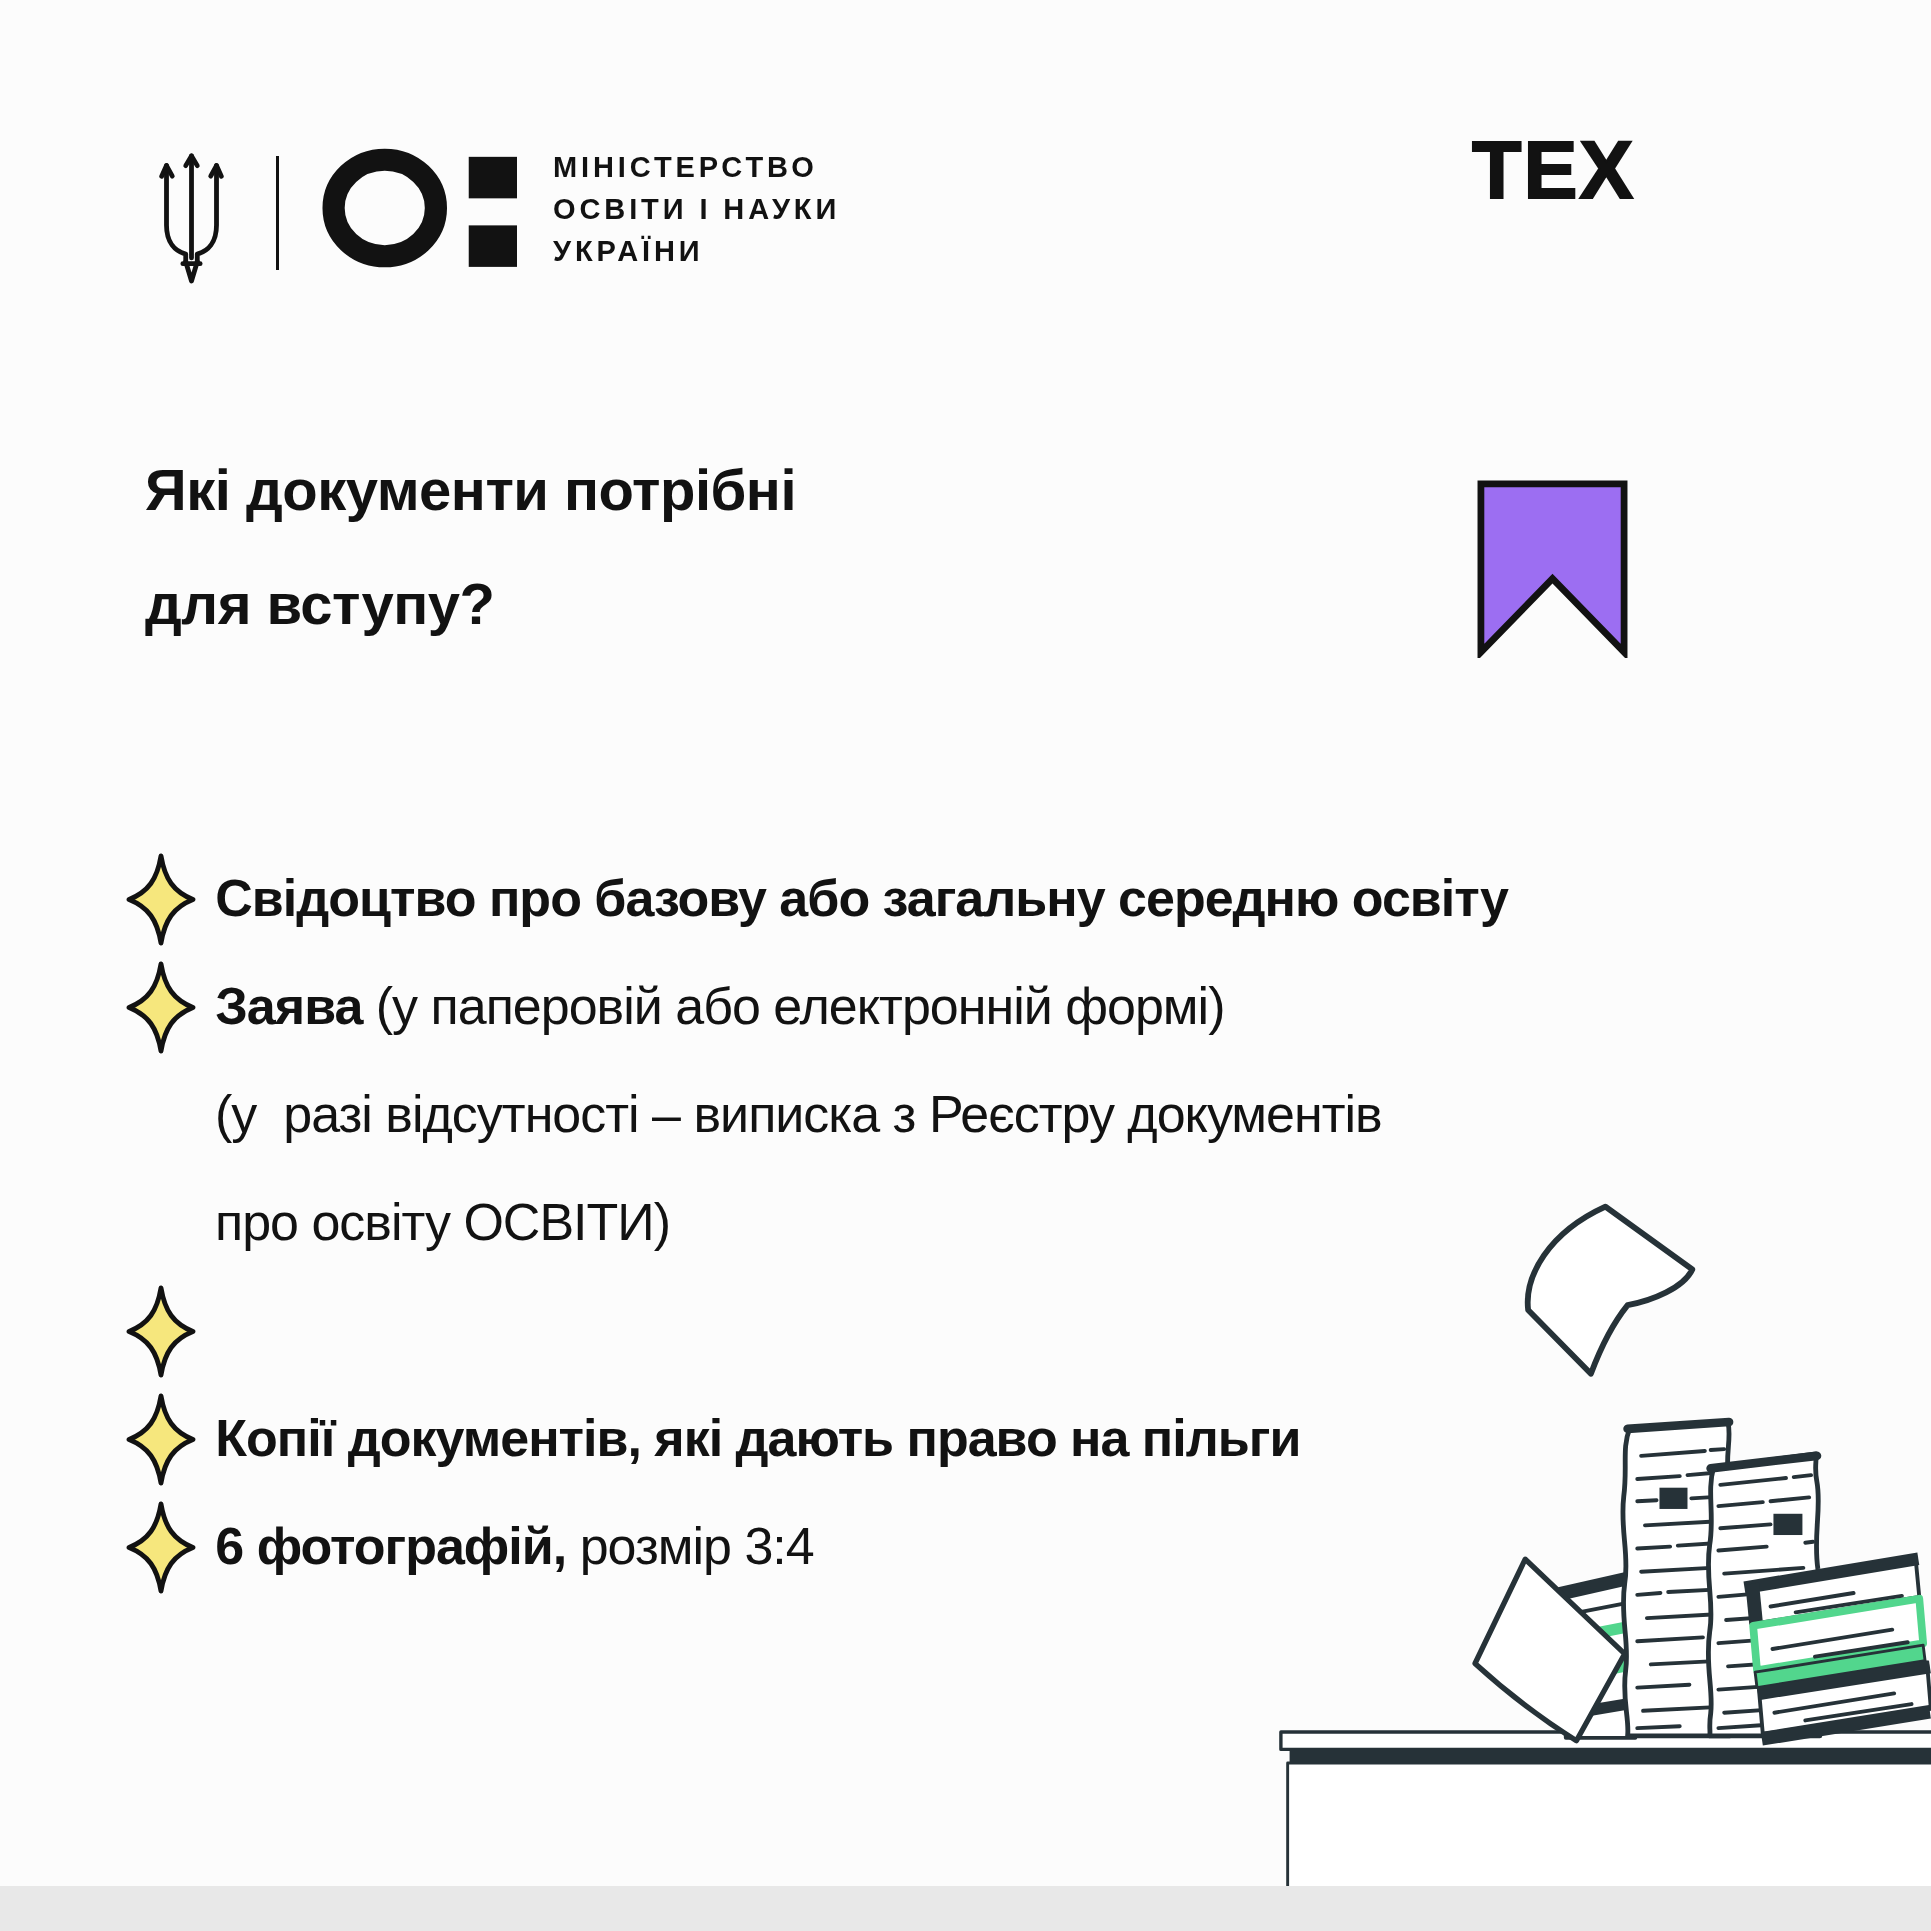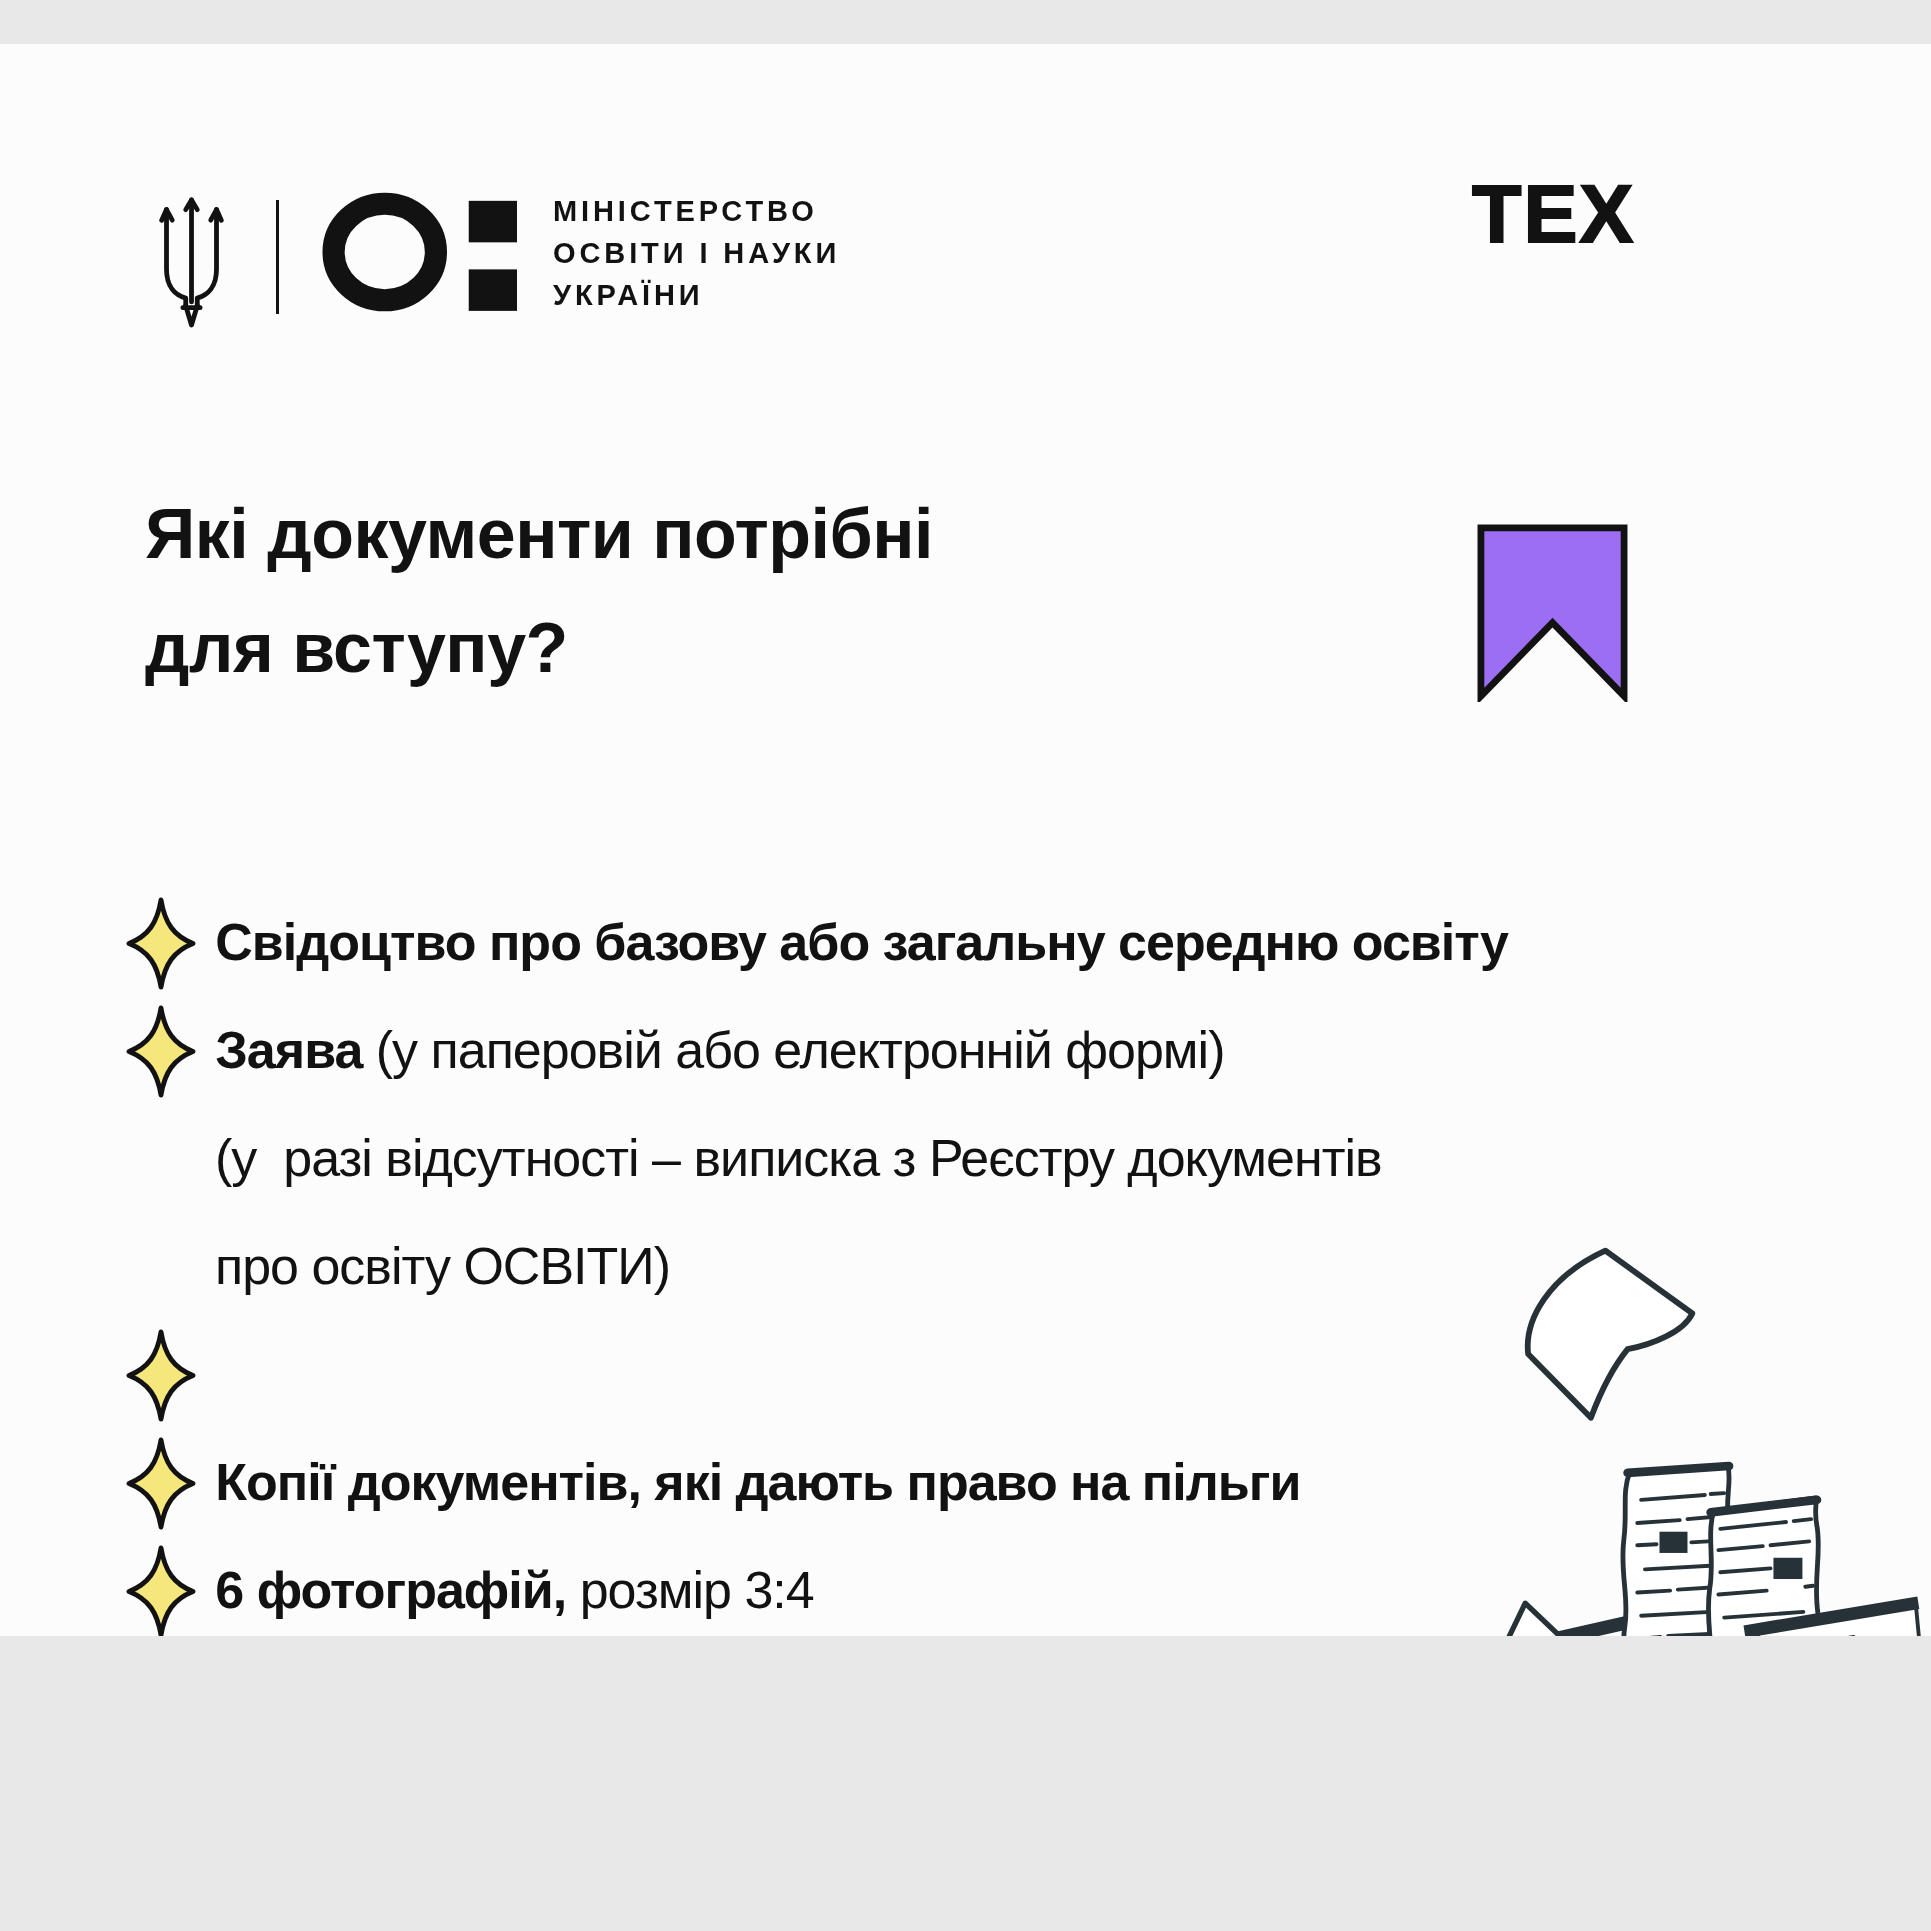--- a/index.html
+++ b/index.html
@@ -1,43 +1,42 @@
 <!DOCTYPE html>
 <html><head>
 <meta charset="utf-8">
 <style>
   html,body{margin:0;padding:0;background:#e8e8e8;}
   .page{
     position:relative;
-    width:1931px;height:1592px;
+    width:1931px;height:1886px;
     background:#fcfcfc;
     overflow:hidden;
     font-family:"Liberation Sans", sans-serif;
     color:#121212;
-    margin-top:44px;
   }
   
   .trident{position:absolute;left:154px;top:150px;width:75px;height:137px;}
   .logo-divider{position:absolute;left:276px;top:156px;width:2.9px;height:114px;background:#121212;}
   .mon-logo{position:absolute;left:322px;top:147px;width:195px;height:122px;}
   .ministry{
     position:absolute;left:553px;top:146px;
     font-size:29px;line-height:42px;font-weight:700;
     letter-spacing:3.9px;white-space:nowrap;
   }
   .proftech{
     position:absolute;left:1472px;top:133px;
     font-size:81px;line-height:75px;font-weight:700;
     letter-spacing:1.9px;white-space:nowrap;
     -webkit-text-stroke:1.9px #121212;
   }
   
   .title{
     position:absolute;left:145px;top:433px;
-    font-size:70px;line-height:114px;font-weight:700;
+    font-size:58px;line-height:114px;font-weight:700;
     letter-spacing:-0.5px;white-space:nowrap;
   }
   .bookmark{position:absolute;left:1477px;top:480px;width:151px;height:178px;}
   
   .doc-list{position:absolute;left:126px;top:844px;}
   .row{
     height:108px;line-height:108px;
     font-size:52px;letter-spacing:-1px;white-space:nowrap;
   }
   .row .star{

